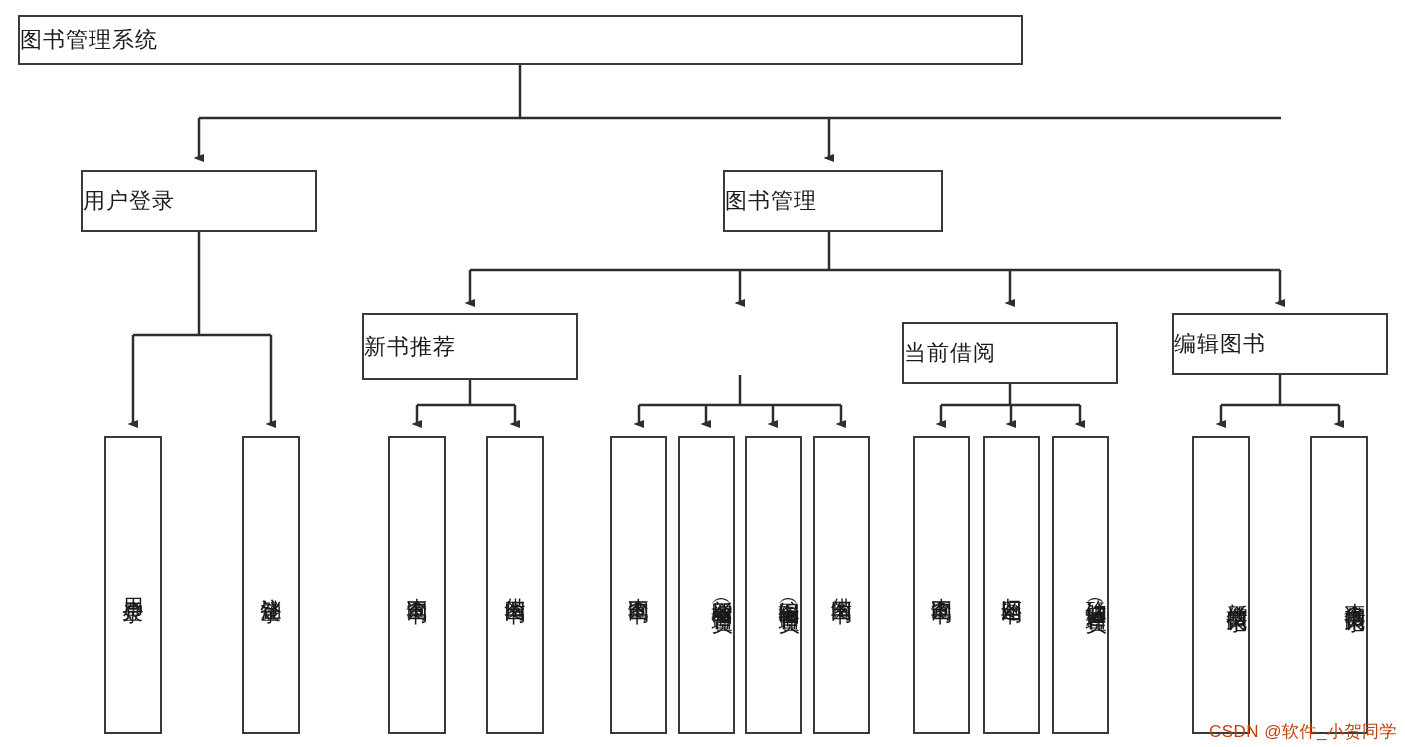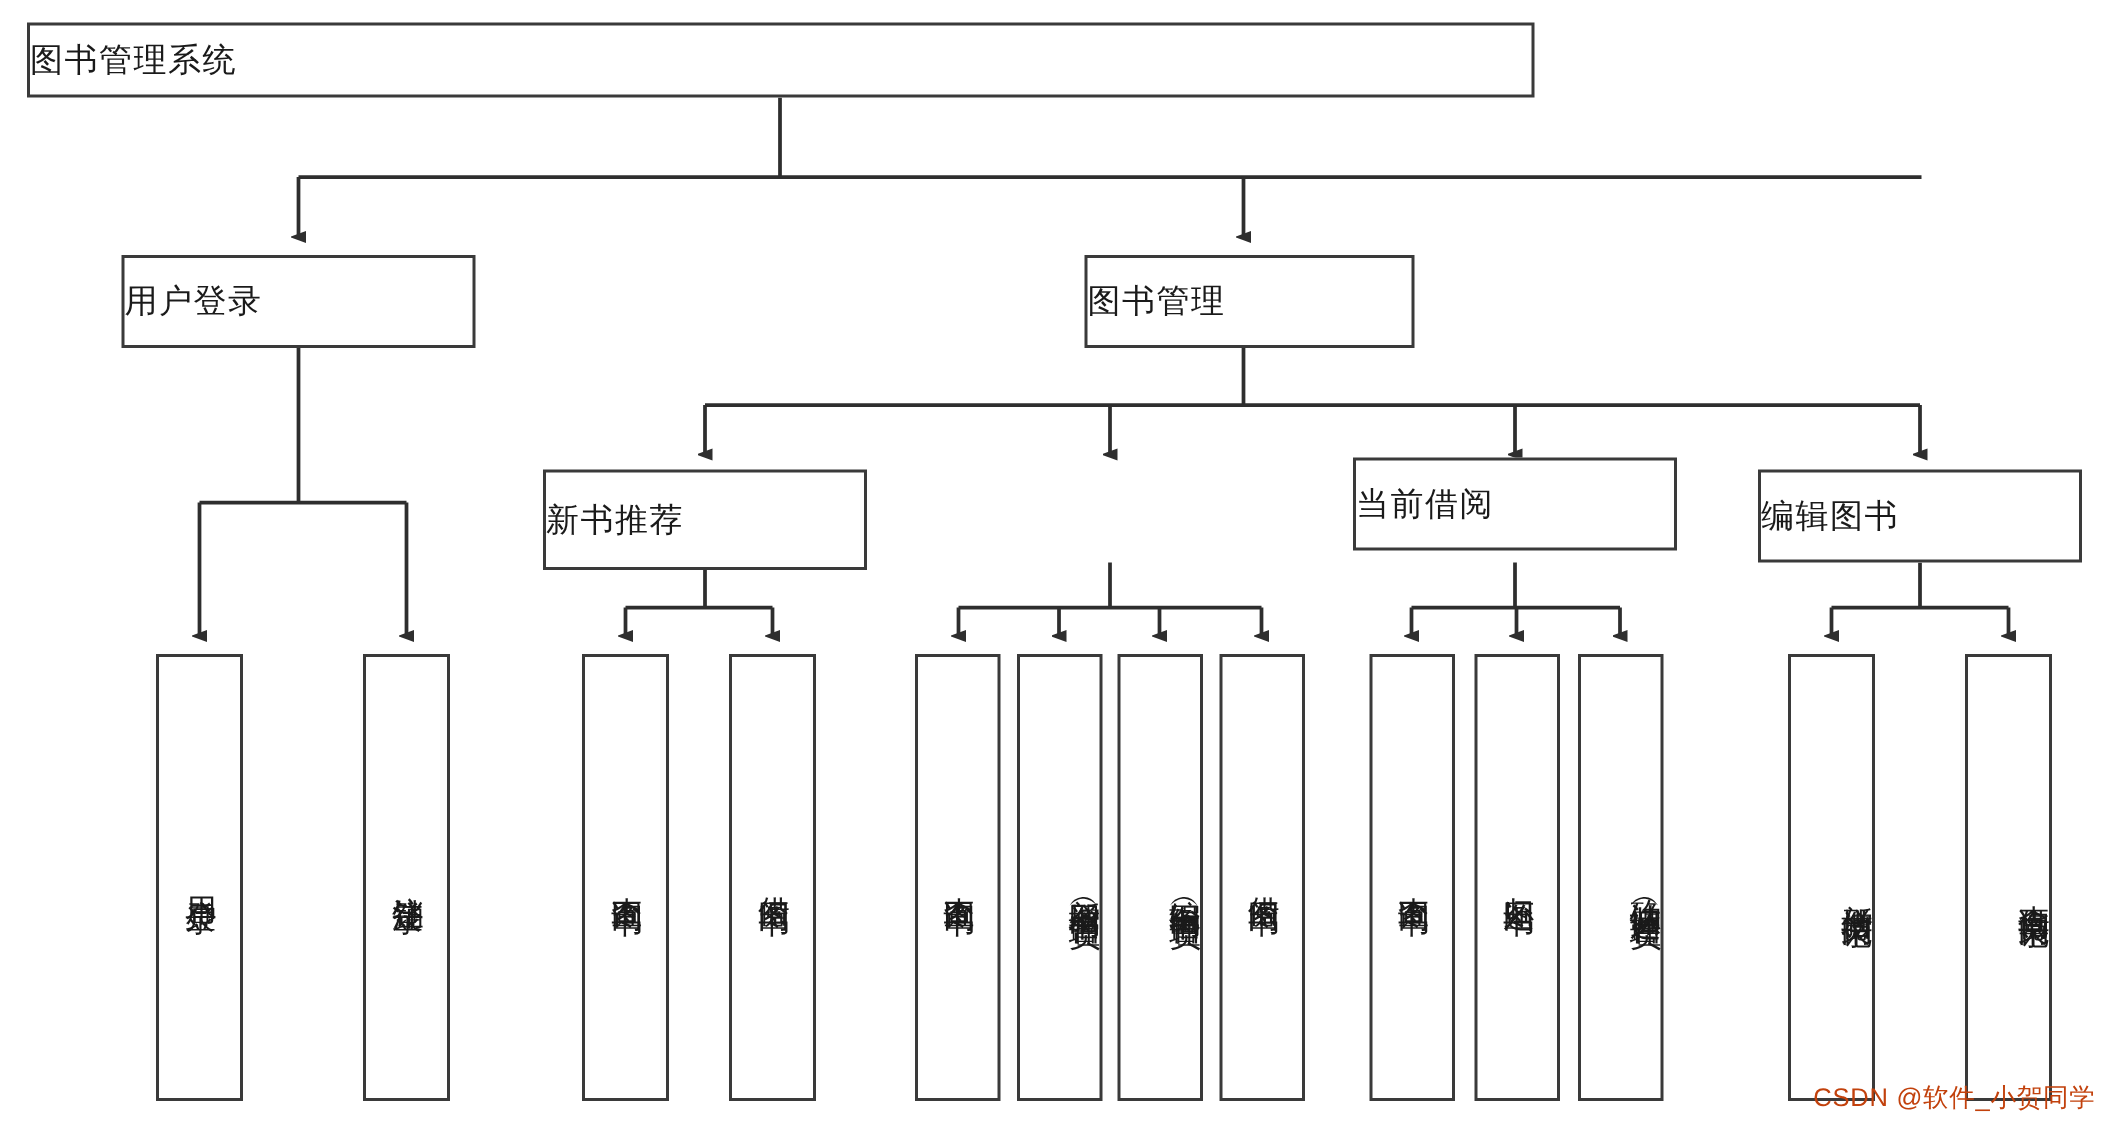--- a/index.html
+++ b/index.html
@@ -126,21 +126,21 @@
   <div class="node horiz" style="left:81px; top:170px; width:236px; height:62px;">
     <span>用户登录</span>
   </div>
   <div class="node horiz" style="left:687px; top:170px; width:220px; height:62px;margin-left:36px;">
     <span>图书管理</span>
   </div>
 
   <div class="node horiz" style="left:362px; top:313px; width:216px; height:67px;">
     <span>新书推荐</span>
   </div>
-  <div class="node horiz" style="left:902px; top:305px; width:216px; height:62px;">
+  <div class="node horiz" style="left:902px; top:322px; width:216px; height:62px;">
     <span>当前借阅</span>
   </div>
   <div class="node horiz" style="left:1172px; top:313px; width:216px; height:62px;">
     <span>编辑图书</span>
   </div>
 
   <div class="node vert leaf-short" style="left:104px; top:436px; width:58px; height:298px;">
     <span>用户登录</span>
   </div>
   <div class="node vert leaf-short" style="left:242px; top:436px; width:58px; height:298px;">

